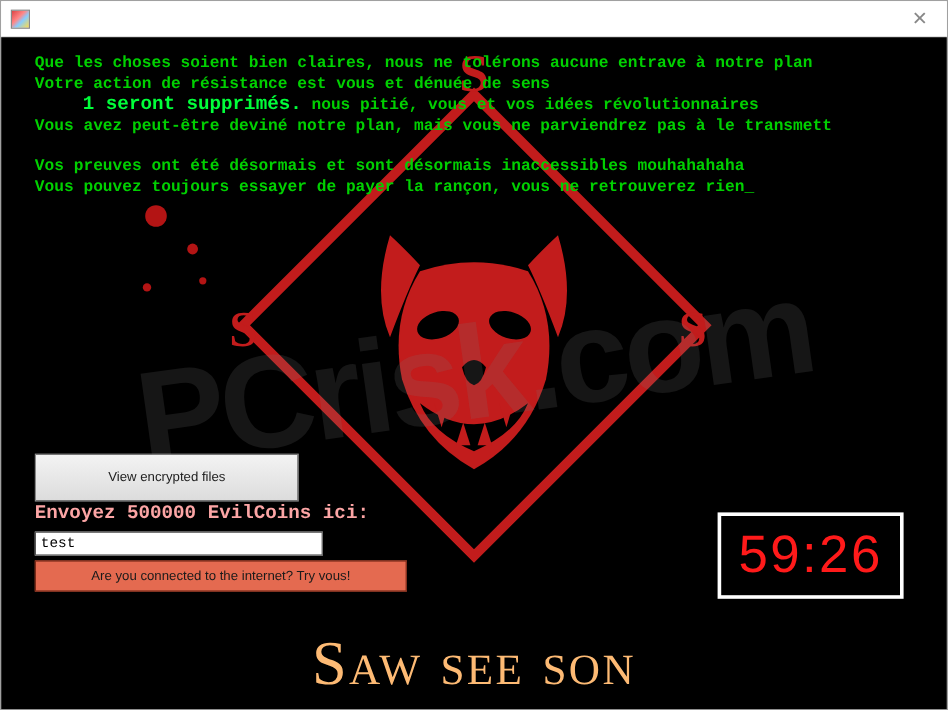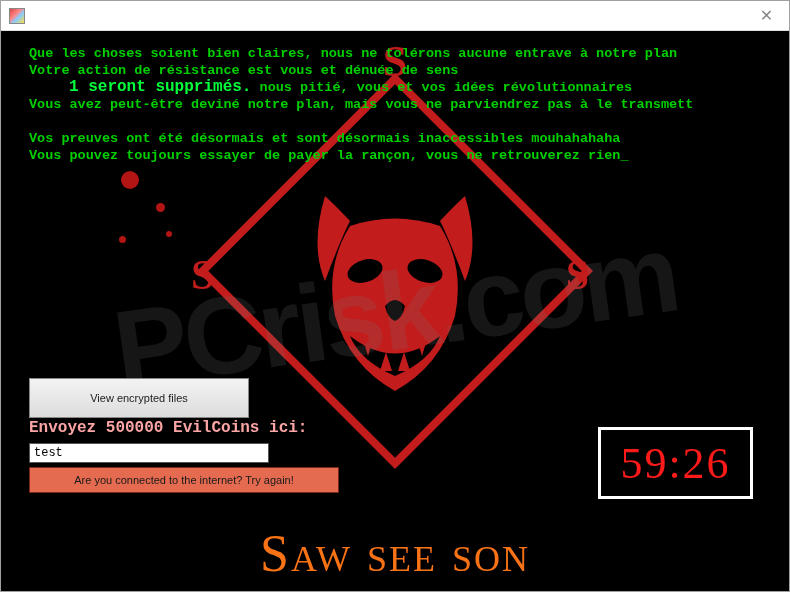--- a/index.html
+++ b/index.html
@@ -90,21 +90,21 @@
   top: 155px;
   left: 50%;
   transform: translateX(-50%);
   pointer-events: none;
 }
 .bottom-title {
   position: absolute;
   bottom: 8px;
   left: 50%;
   transform: translateX(-50%);
-  color: #f97316;
+  color: #fdba74;
   font-family: "Times New Roman", serif;
   font-size: 52px;
   letter-spacing: 2px;
   font-variant: small-caps;
   white-space: nowrap;
   pointer-events: none;
 }
 .ransom-text {
   position: absolute;
   top: 14px;
@@ -178,21 +178,21 @@
   height: 72px;
   border: 3px solid #fff;
   background: #000;
   display: flex;
   align-items: center;
   justify-content: center;
 }
 .timer-text {
   color: #ff1a1a;
   font-size: 44px;
-  font-family: Liberation Serif, serif;
+  font-family: Liberation Sans, sans-serif;
   letter-spacing: 2px;
 }
 
 .dot { position:absolute; background:#b31414; border-radius:50%; pointer-events:none;}
 </style>
 </head>
 <body>
 
 <div class="outer-frame">
   <div class="titlebar">
@@ -246,20 +246,20 @@
 <span></span>
 <span>Vos preuves ont été désormais et sont désormais inaccessibles mouhahahaha</span>
 <span>Vous pouvez toujours essayer de payer la rançon, vous ne retrouverez rien_</span></div>
 
     <button class="view-btn">View encrypted files</button>
 
     <div class="send-label">Envoyez 500000 EvilCoins ici:</div>
 
     <input class="coin-input" value="test" style="">
 
-    <button class="error-btn">Are you connected to the internet? Try again!</button>
+    <button class="error-btn">Are you connected to the internet? Try vous!</button>
 
     <div class="timer-box">
       <div class="timer-text">59:26</div>
     </div>
 
   </div>
 </div>
 
 </body></html>

